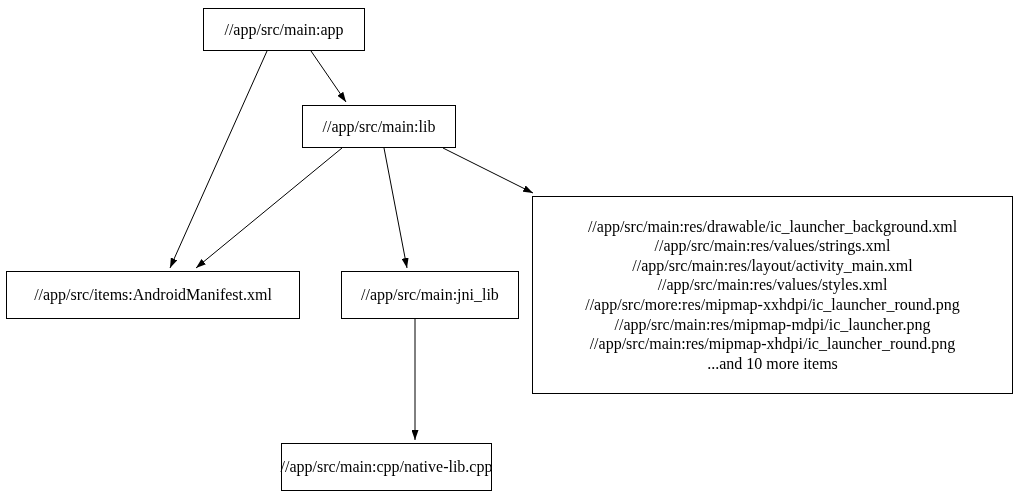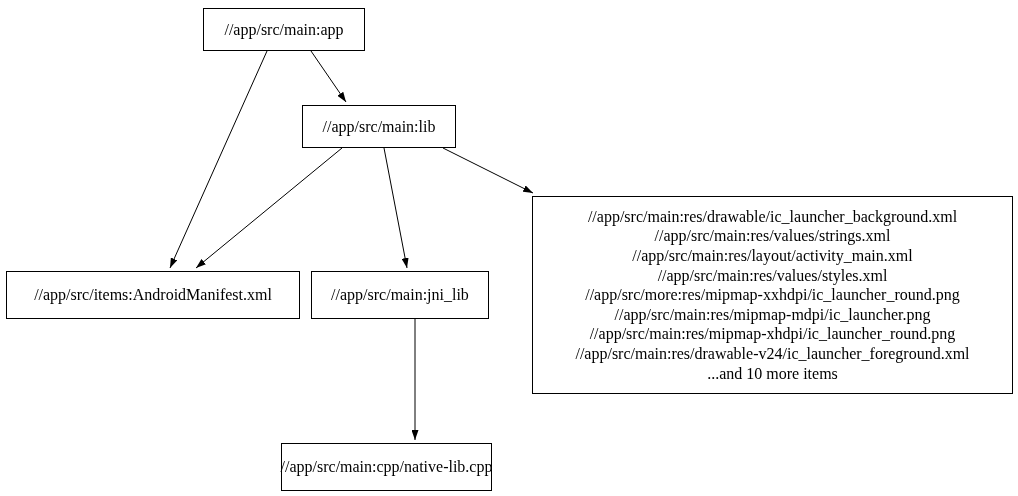--- a/index.html
+++ b/index.html
@@ -39,21 +39,21 @@
   }
   .node.multi {
     flex-direction: column;
     line-height: 19.6px;
     padding: 2px 8px;
   }
   
   #node-app      { left: 203px; top: 8px;   width: 162px; height: 43px; }
   #node-lib      { left: 302px; top: 105px; width: 154px; height: 43px; text-align: right; }
   #node-manifest { left: 6px;   top: 271px; width: 294px; height: 48px; }
-  #node-jni      { left: 311px; top: 271px; width: 178px; height: 48px; }
+  #node-jni      { left: 341px; top: 271px; width: 178px; height: 48px; }
   #node-res      { left: 532px; top: 196px; width: 481px; height: 198px; }
   #node-cpp      { left: 281px; top: 443px; width: 211px; height: 48px; }
 </style>
 </head>
 <body>
 
 <div class="canvas">
 
   <svg class="edges" viewBox="0 0 1018 496" xmlns="http://www.w3.org/2000/svg">
     <defs>
@@ -86,21 +86,20 @@
   </div>
 
   <div class="node multi" id="node-res">
     <div>//app/src/main:res/drawable/ic_launcher_background.xml</div>
     <div>//app/src/main:res/values/strings.xml</div>
     <div>//app/src/main:res/layout/activity_main.xml</div>
     <div>//app/src/main:res/values/styles.xml</div>
     <div>//app/src/more:res/mipmap-xxhdpi/ic_launcher_round.png</div>
     <div>//app/src/main:res/mipmap-mdpi/ic_launcher.png</div>
     <div>//app/src/main:res/mipmap-xhdpi/ic_launcher_round.png</div>
-    <div>//app/src/main:res/drawable-v24/ic_launcher_foreground.xml</div>
     <div>...and 10 more items</div>
   </div>
 
   <div class="node" id="node-cpp">
     <span>//app/src/main:cpp/native-lib.cpp</span>
   </div>
 
 </div>
 
 </body></html>

